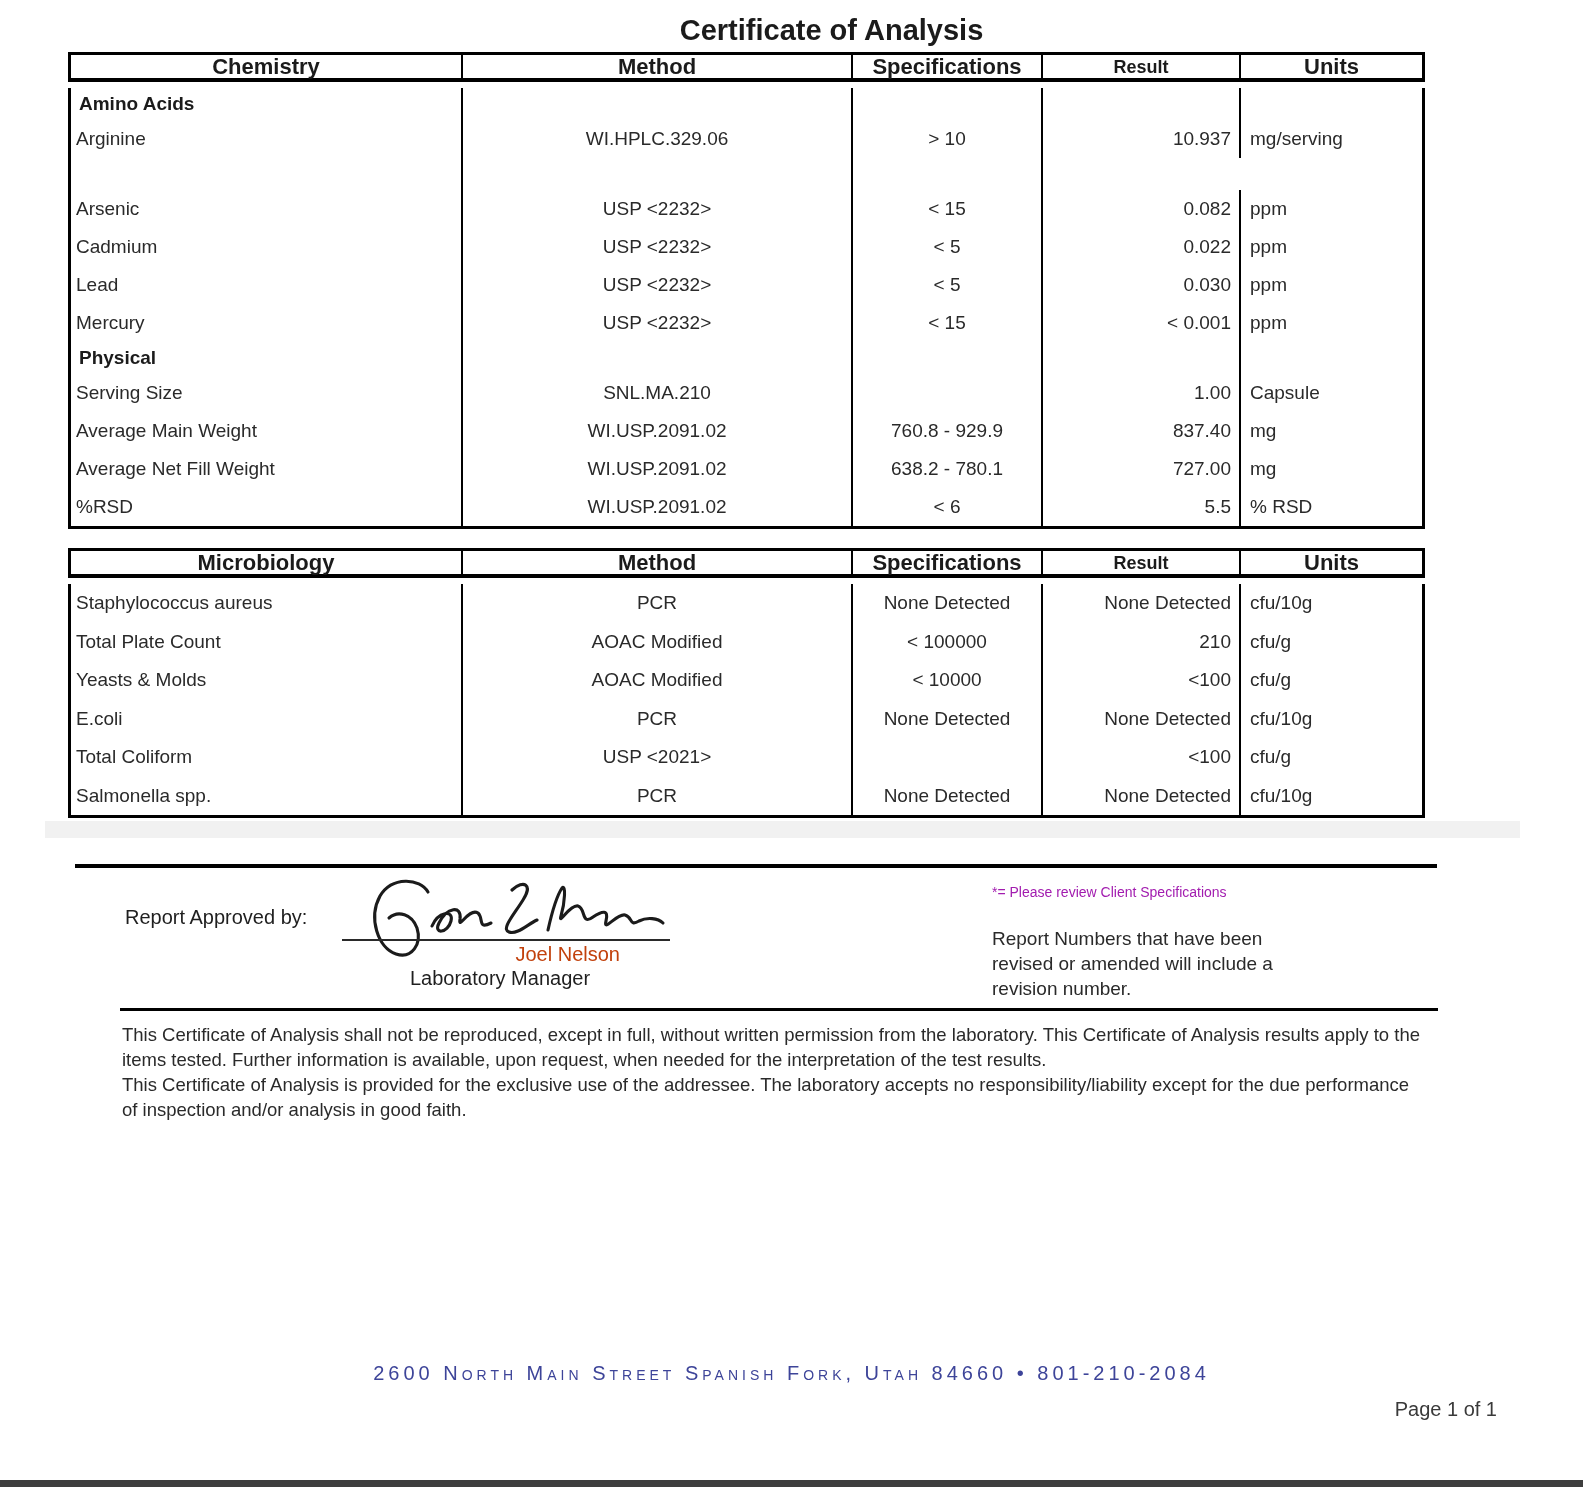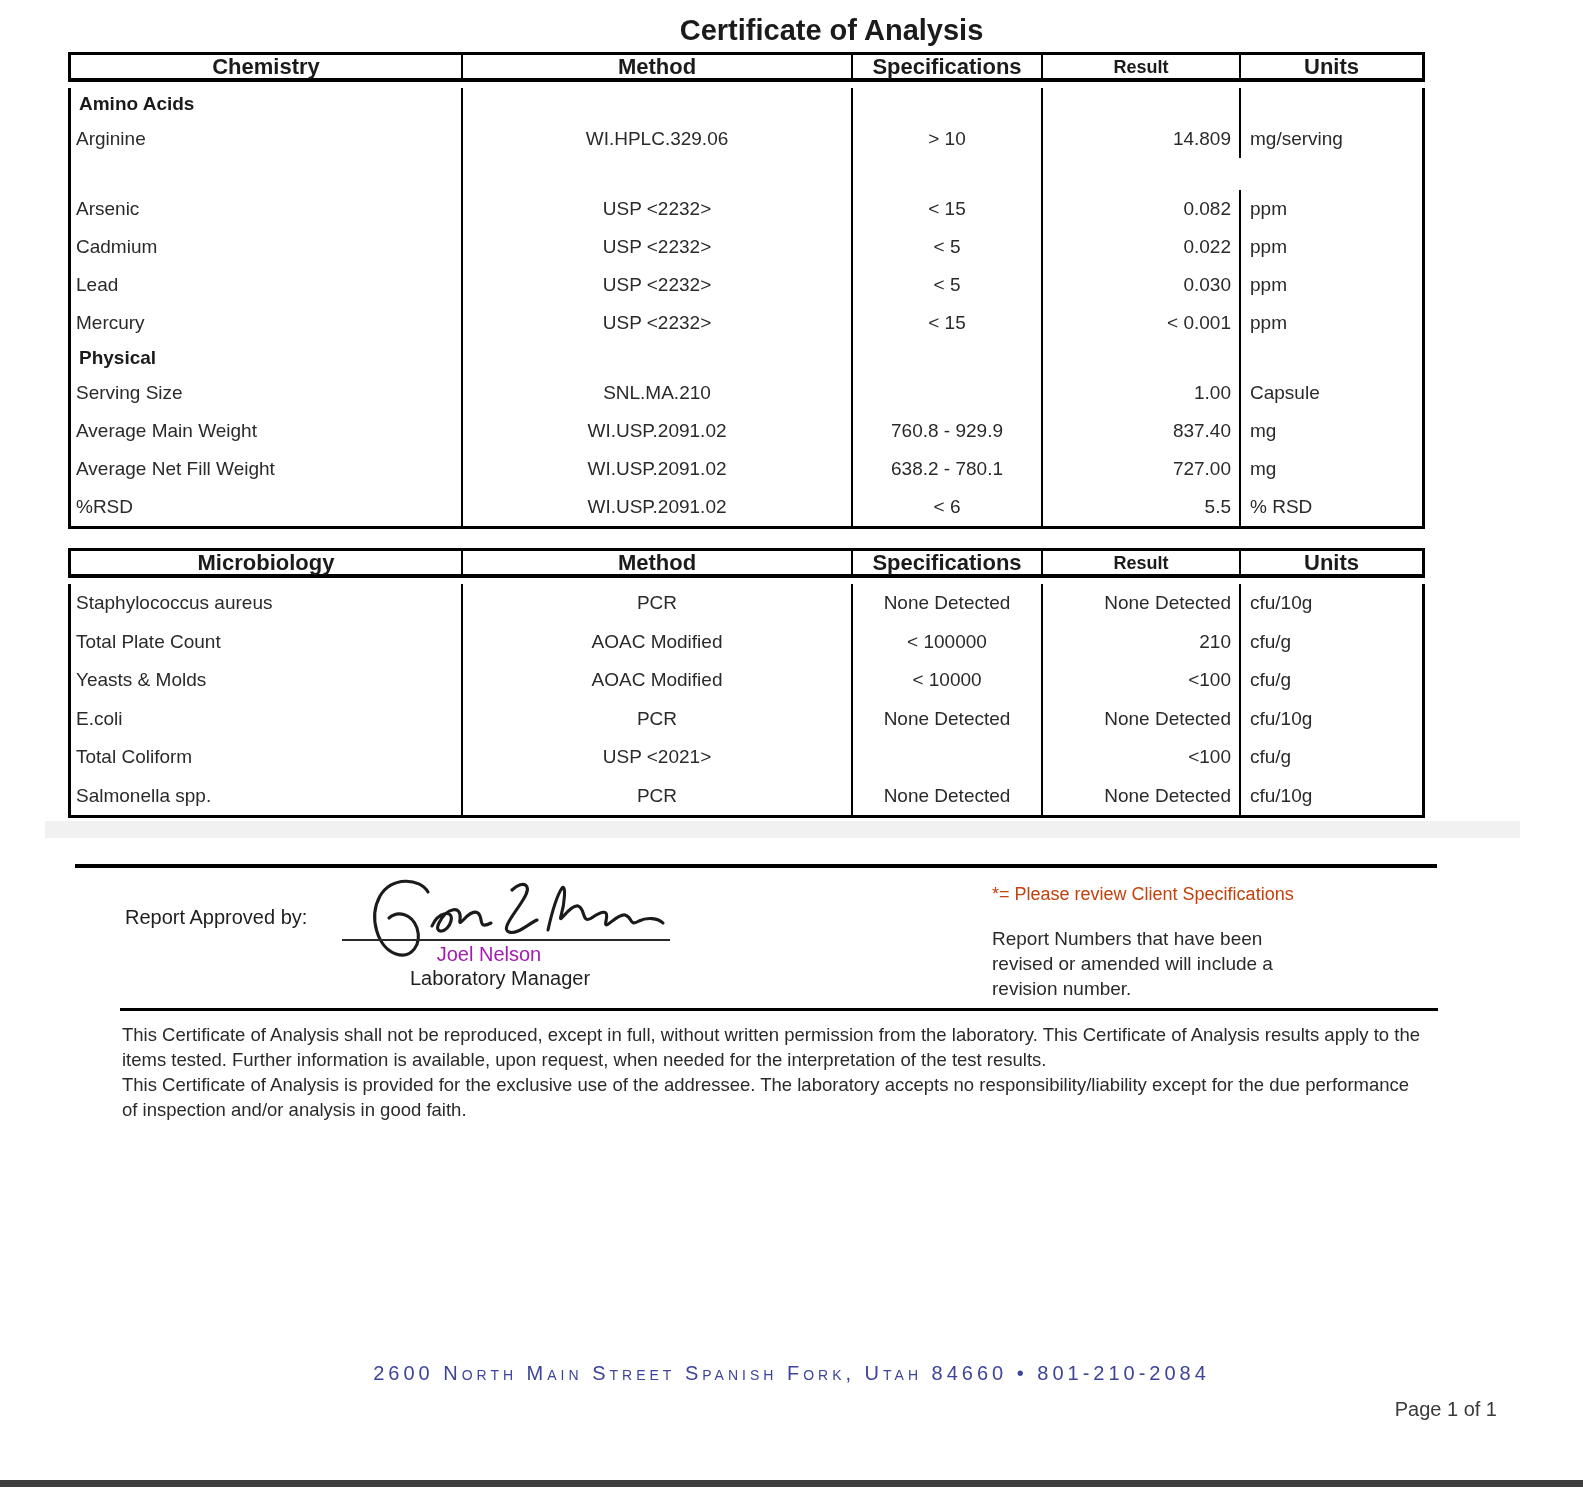--- a/index.html
+++ b/index.html
@@ -37,27 +37,27 @@
   .grayband{position:absolute;left:45px;top:821px;width:1475px;height:17px;background:#f1f1f1;}
 
   
   .rule1{position:absolute;left:75px;top:864px;width:1362px;height:4px;background:#000;}
   .rule2{position:absolute;left:120px;top:1008px;width:1318px;height:3px;background:#000;}
 
   
   .approval-label{position:absolute;left:125px;top:906px;font-size:20px;color:#1f1f1f;}
   .signature{position:absolute;left:332px;top:874px;width:340px;height:88px;}
   .sig-line{position:absolute;left:342px;top:939px;width:328px;height:2px;background:#2a2a2a;}
-  .approver-name{position:absolute;left:369px;top:943px;width:240px;text-align:center;
-                 font-size:20px;color:#a21caf;}
+  .approver-name{position:absolute;left:380px;top:943px;width:240px;text-align:right;
+                 font-size:20px;color:#c2410c;}
   .approver-title{position:absolute;left:380px;top:967px;width:240px;text-align:center;
                  font-size:20px;color:#1f1f1f;}
 
   
-  .asterisk-note{position:absolute;left:992px;top:884px;font-size:18px;color:#c2410c;}
+  .asterisk-note{position:absolute;left:992px;top:884px;font-size:14px;color:#a21caf;}
   .revision-note{position:absolute;left:992px;top:926px;width:335px;font-size:19px;
                  line-height:25px;color:#2a2a2a;}
 
   
   .disclaimer{position:absolute;left:122px;top:1022px;width:1300px;font-size:18.5px;
               line-height:25px;color:#2a2a2a;}
   .disclaimer p{margin:0;}
 
   
   .address{position:absolute;left:0;top:1362px;width:100%;text-align:center;
@@ -85,21 +85,21 @@
           <div class="cell c0">Amino Acids</div>
           <div class="cell c1"></div>
           <div class="cell c2"></div>
           <div class="cell c3"></div>
           <div class="cell c4"></div>
         </div>
         <div class="trow">
           <div class="cell c0">Arginine</div>
           <div class="cell c1">WI.HPLC.329.06</div>
           <div class="cell c2">&gt; 10</div>
-          <div class="cell c3">14.809</div>
+          <div class="cell c3">10.937</div>
           <div class="cell c4">mg/serving</div>
         </div>
         <div class="trow group">
           <div class="cell c1"></div>
           <div class="cell c2"></div>
           <div class="cell c3"></div>
           <div class="cell c4"></div>
         </div>
         <div class="trow">
           <div class="cell c0">Arsenic</div>

